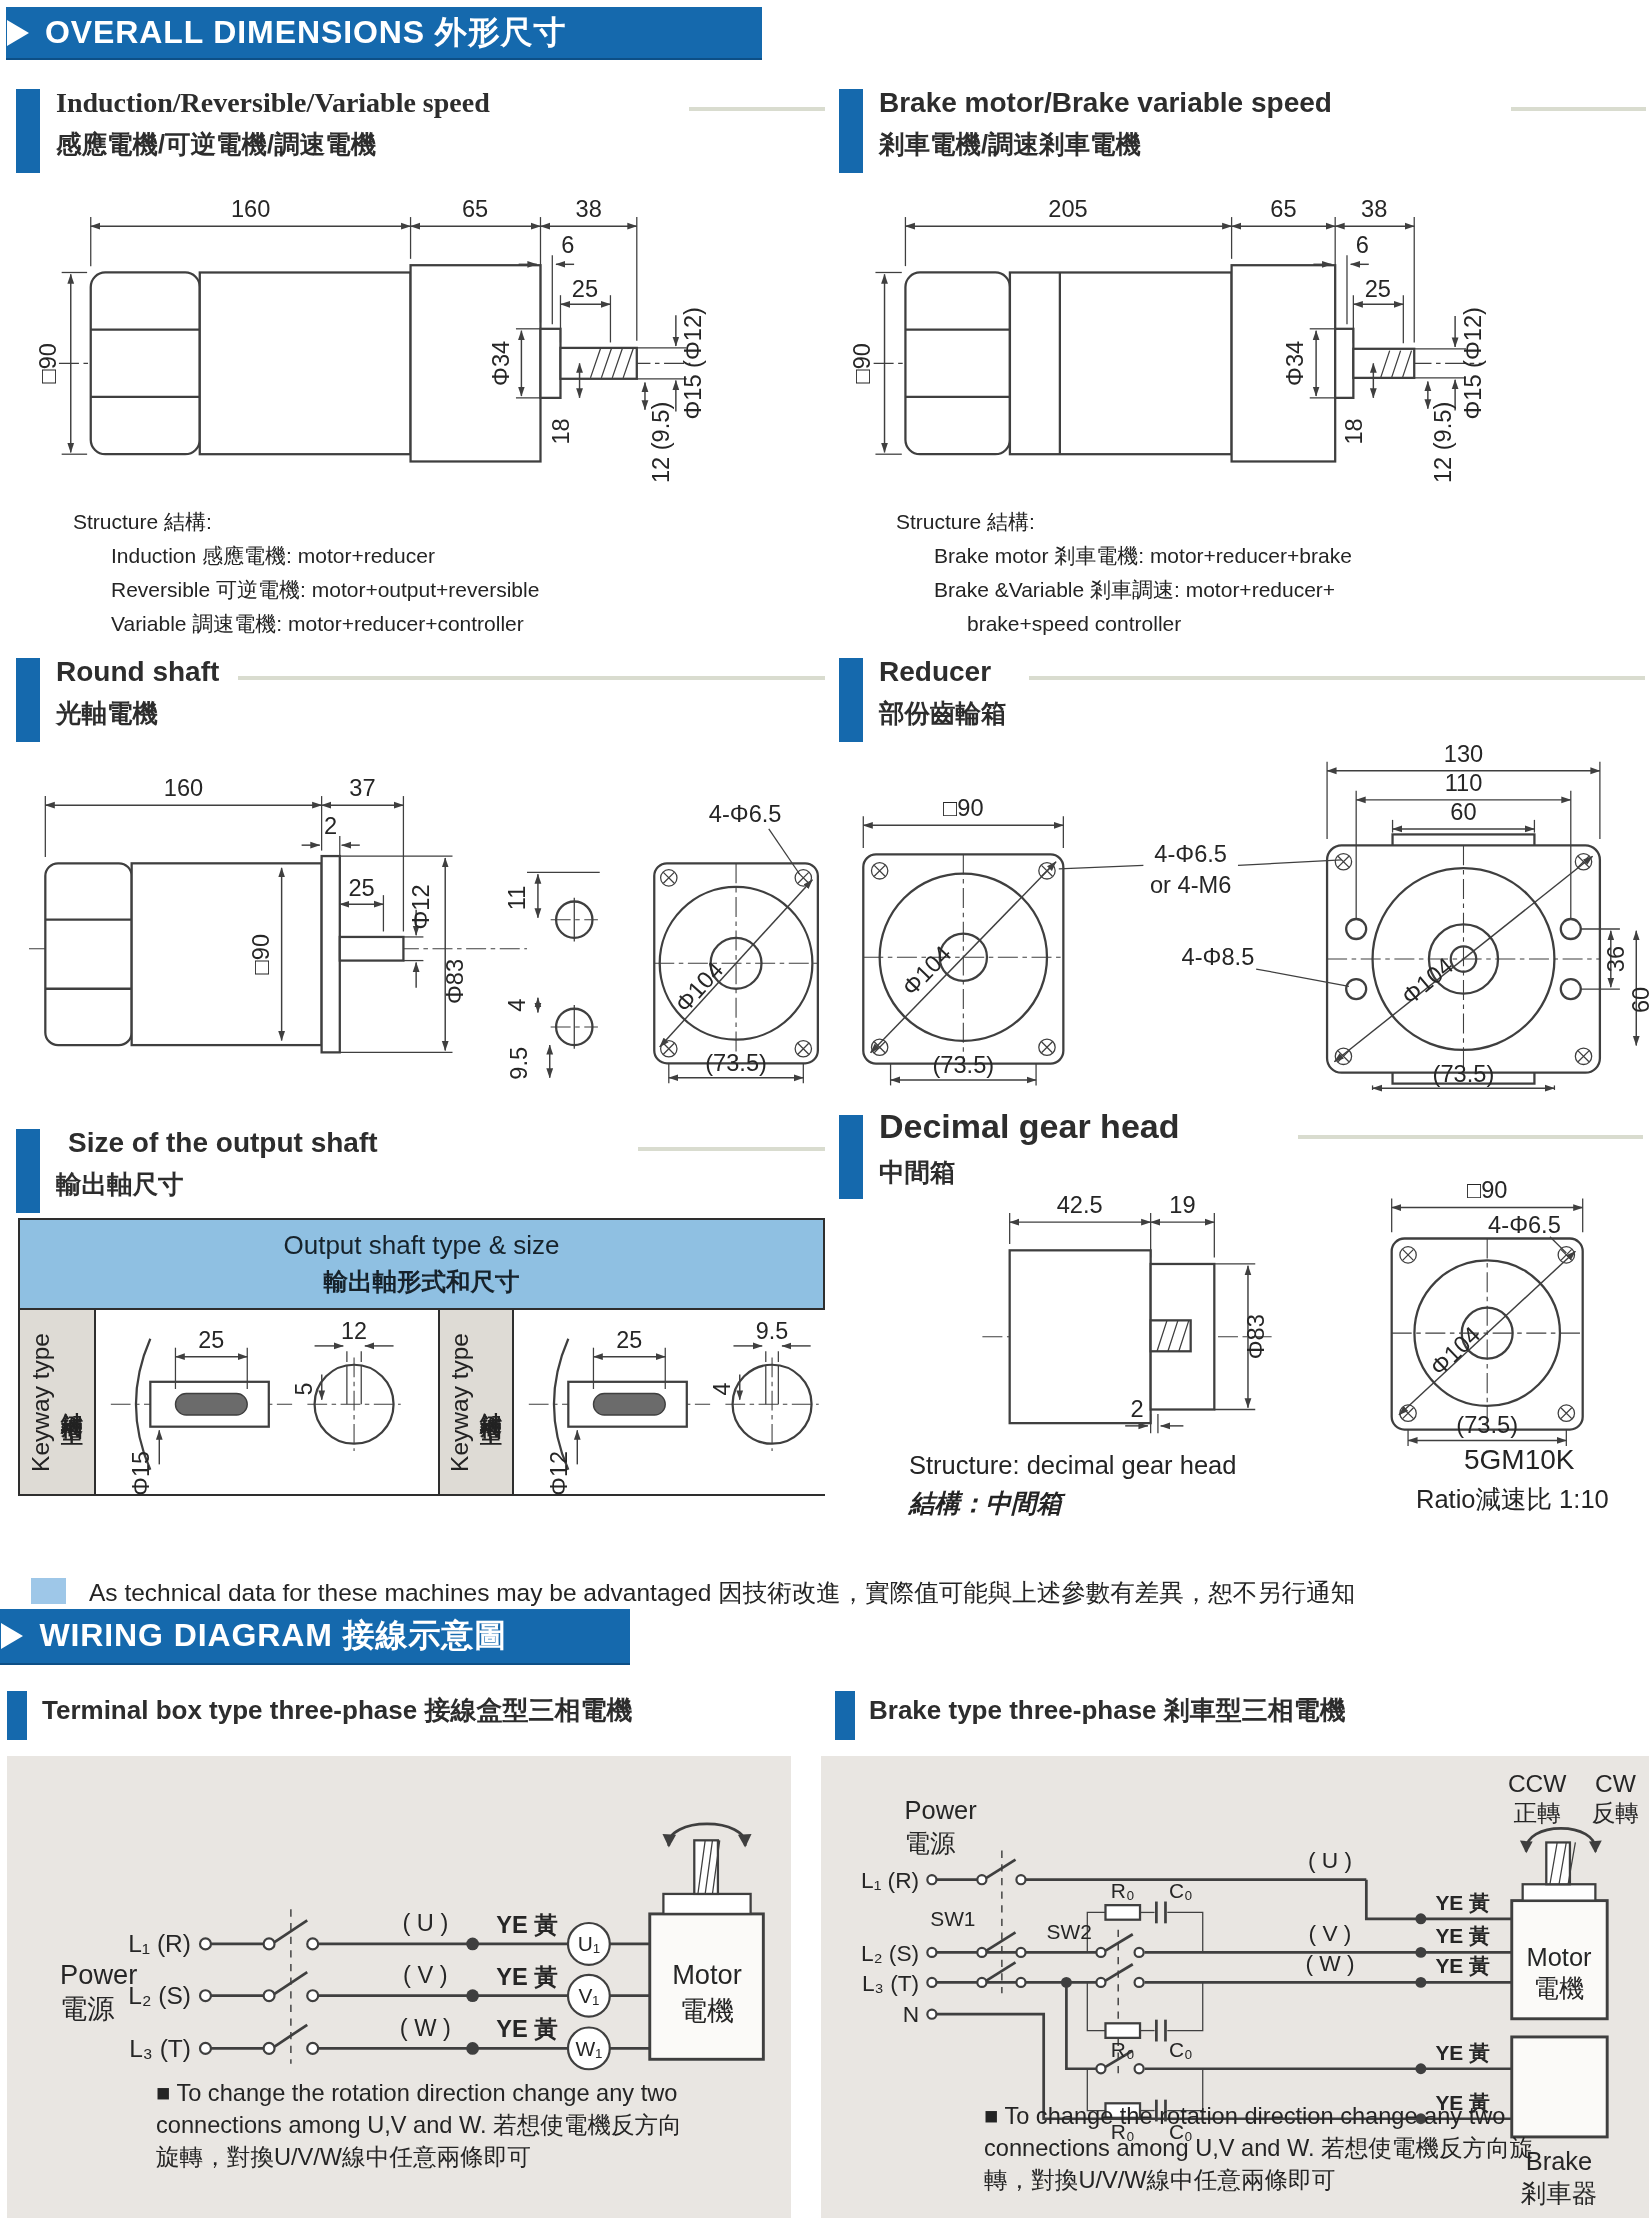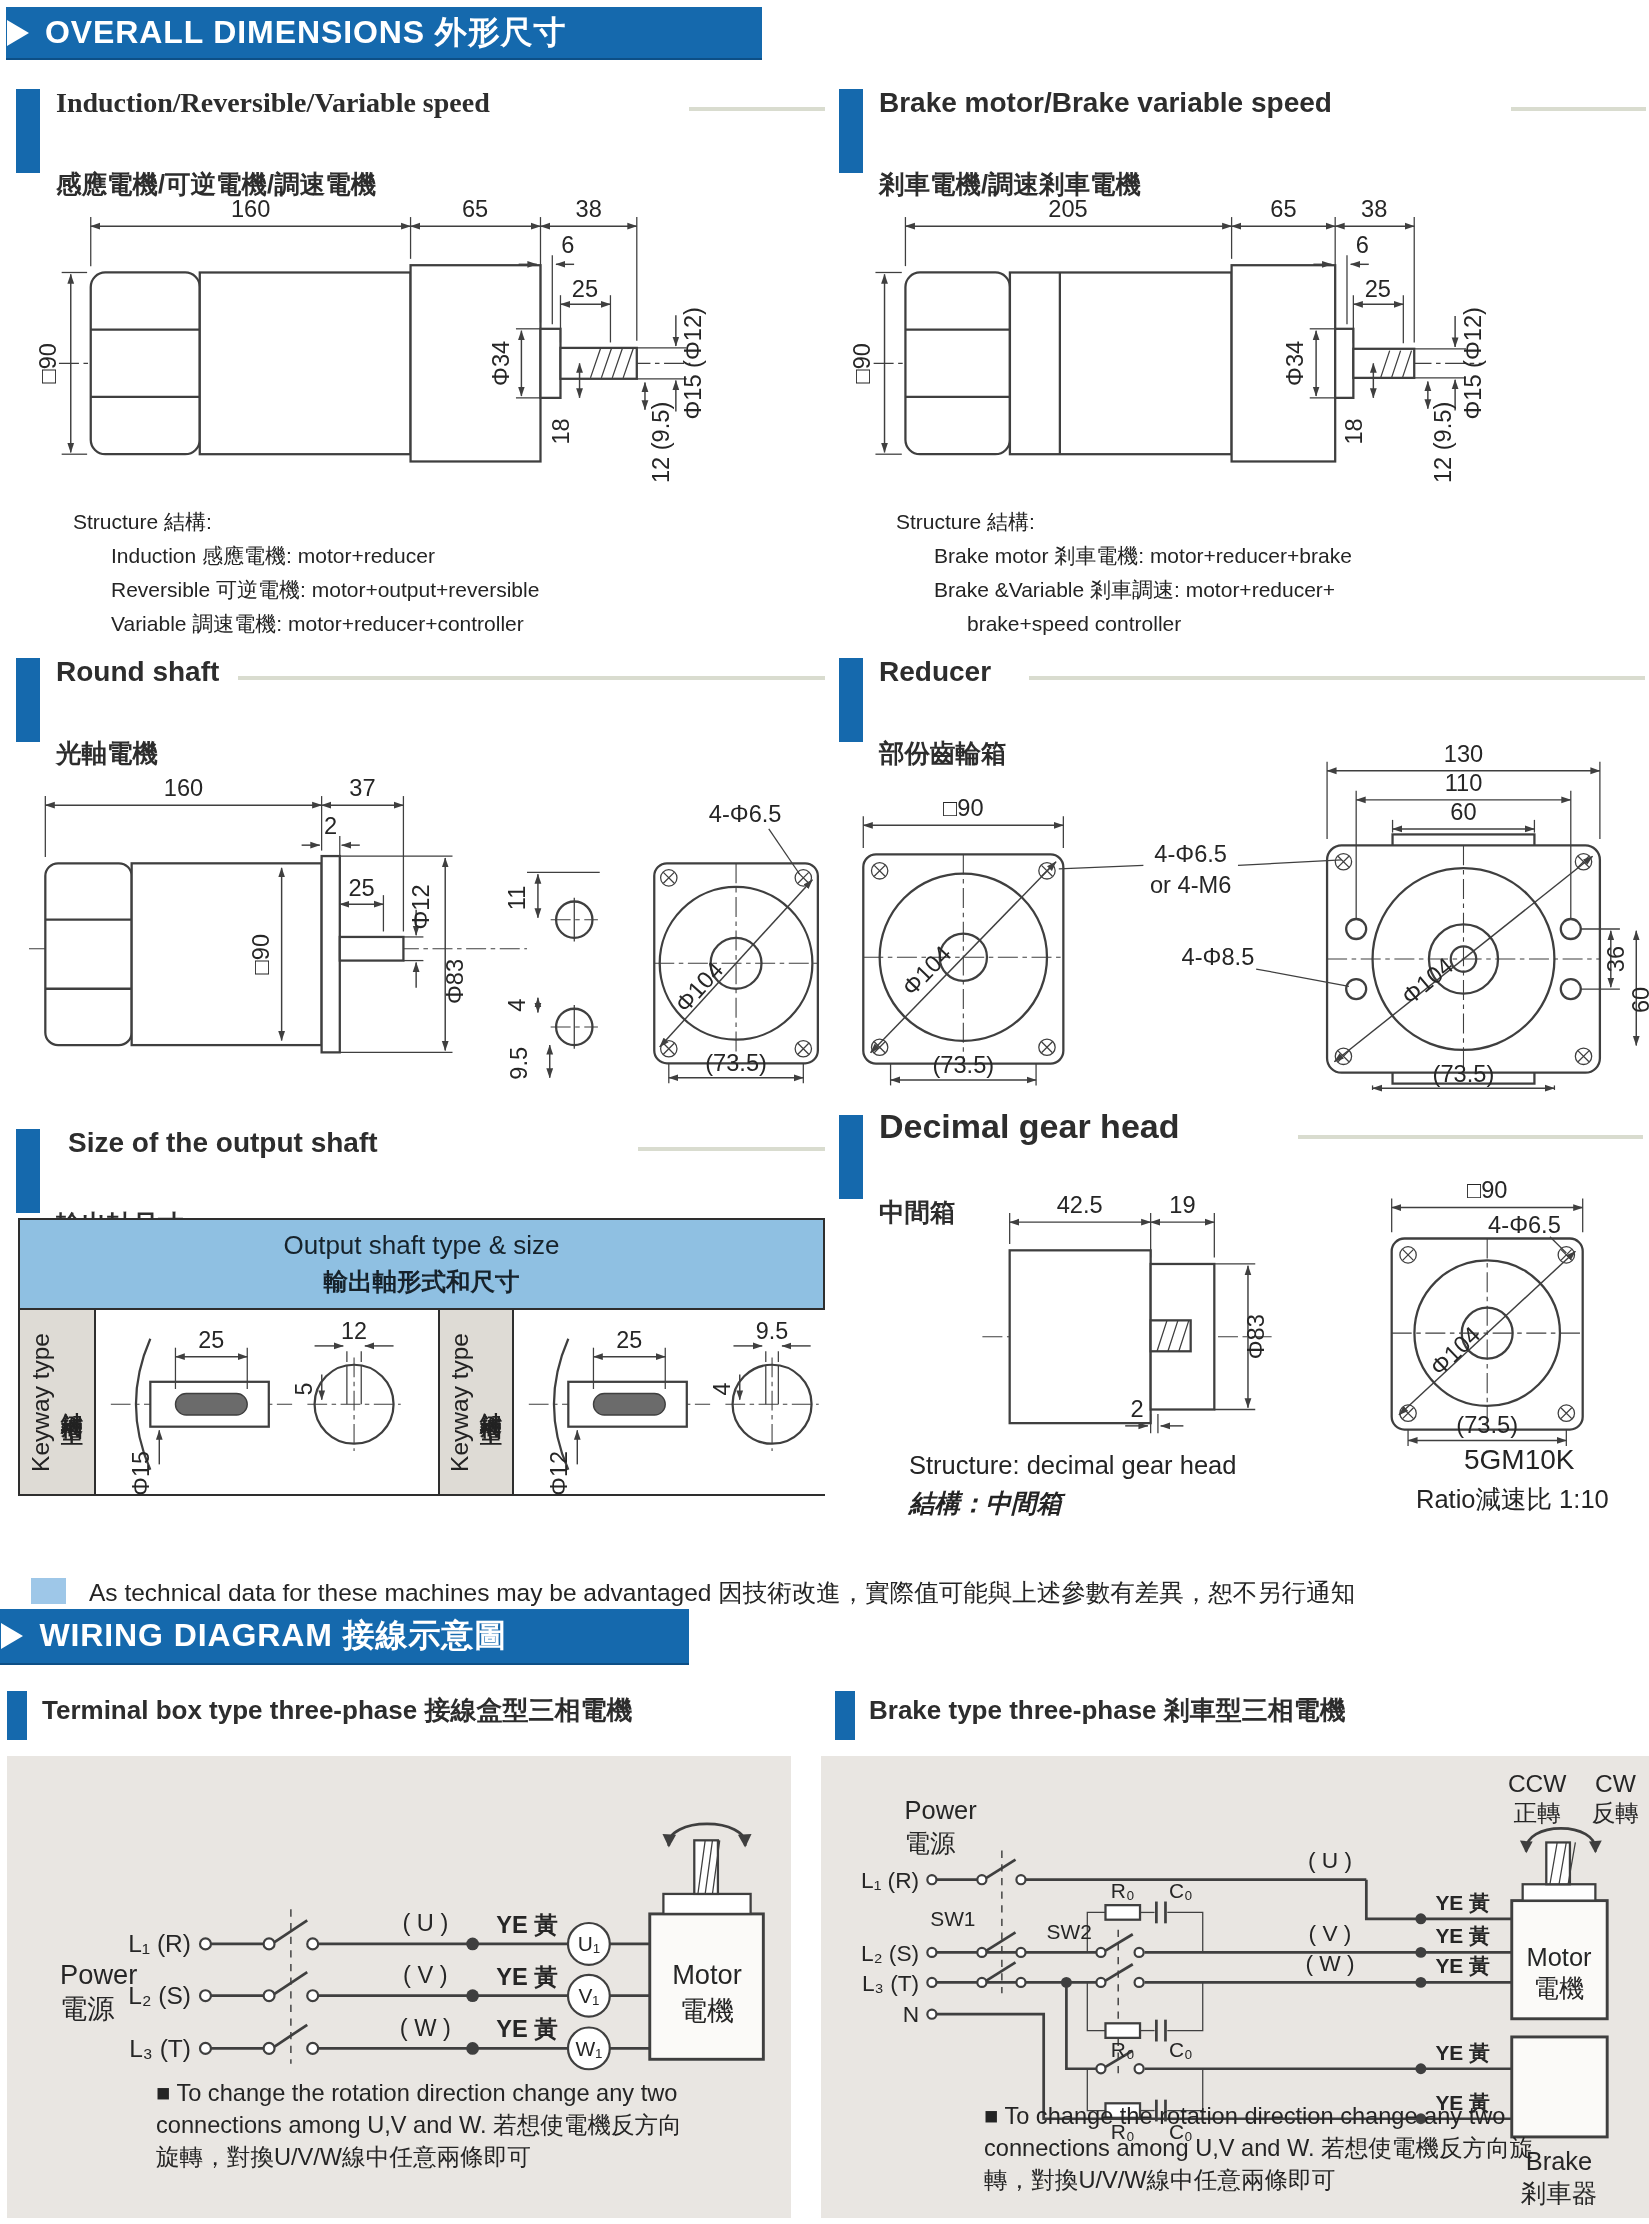--- a/index.html
+++ b/index.html
@@ -18,21 +18,21 @@
   .dsh{fill:none;stroke:#3f3f3f;stroke-width:1.6;stroke-dasharray:8 7;}
   .w{fill:none;stroke:#3f3f3f;stroke-width:3;}
   .oc{fill:#fff;stroke:#3f3f3f;stroke-width:2.4;}
   .j{fill:#3f3f3f;}
   .banner{background:#1569ad;color:#fff;display:flex;align-items:center;gap:16.4px;padding-left:1px;box-sizing:border-box;border-bottom:2.7px solid #0d4f86;}
   .banner .txt{font-size:32px;font-weight:bold;letter-spacing:0.9px;white-space:nowrap;}
   .chev{width:0;height:0;border-left:22px solid #fff;border-top:13.6px solid transparent;border-bottom:13.6px solid transparent;}
   .marker{background:#1569ad;}
   .sec-title{font-size:28px;font-weight:600;color:#2d2d2d;white-space:nowrap;}
   .sec-title.big{font-size:34px;}
-  .sec-sub{font-size:25.5px;font-weight:bold;color:#2d2d2d;white-space:nowrap;margin-top:40px;}
+  .sec-sub{font-size:25.5px;font-weight:bold;color:#2d2d2d;white-space:nowrap;}
   .rule{height:3.6px;background:#d9dccf;}
   .struct{font-size:21px;line-height:34px;color:#242424;}
   .struct .ind{margin-left:38px;}
   .struct .ind2{margin-left:71px;}
   .caption{font-size:25.5px;color:#242424;}
   .advisory{font-size:24.5px;color:#242424;white-space:nowrap;}
   .ostable{box-sizing:border-box;border:2.7px solid #2e2e2e;background:#fff;}
   .os-head{height:88px;background:#8fc0e2;border-bottom:2.7px solid #2e2e2e;display:flex;flex-direction:column;align-items:center;justify-content:center;gap:3.6px;}
   .os-head .en{font-size:26px;color:#16222b;}
   .os-head .zh{font-size:24.5px;font-weight:bold;color:#16222b;}
@@ -489,21 +489,21 @@
   </svg>
 
   <div class="abs caption" style="left:909px;top:1451px;">Structure: decimal gear head</div>
   <div class="abs caption" style="left:909px;top:1486px;font-weight:bold;font-style:italic;">結構：中間箱</div>
   <div class="abs caption" style="left:1416px;top:1444px;font-size:28px;margin-left:48px;">5GM10K</div>
   <div class="abs caption" style="left:1416px;top:1482px;">Ratio減速比 1:10</div>
 
   <div class="abs" style="left:31px;top:1578px;width:35px;height:25.5px;background:#9ec7e8;"></div>
   <div class="abs advisory" style="left:89px;top:1576px;">As technical data for these machines may be advantaged 因技術改進，實際值可能與上述參數有差異，恕不另行通知</div>
 
-  <div class="abs banner" style="left:0px;top:1609px;width:689px;height:56px;">
+  <div class="abs banner" style="left:0px;top:1609px;width:630px;height:56px;">
     <span class="chev"></span>
     <span class="txt">WIRING DIAGRAM 接線示意圖</span>
   </div>
 
   <div class="abs marker" style="left:7.3px;top:1691px;width:20px;height:49px;"></div>
   <div class="abs sec-title" style="left:42px;top:1693px;font-size:26px;">Terminal box type three-phase 接線盒型三相電機</div>
   <div class="abs marker" style="left:835px;top:1691px;width:20px;height:49px;"></div>
   <div class="abs sec-title" style="left:869px;top:1693px;font-size:26px;">Brake type three-phase 剎車型三相電機</div>
 
   <div class="abs panel" style="left:7.3px;top:1756px;width:784px;height:462px;"></div>

